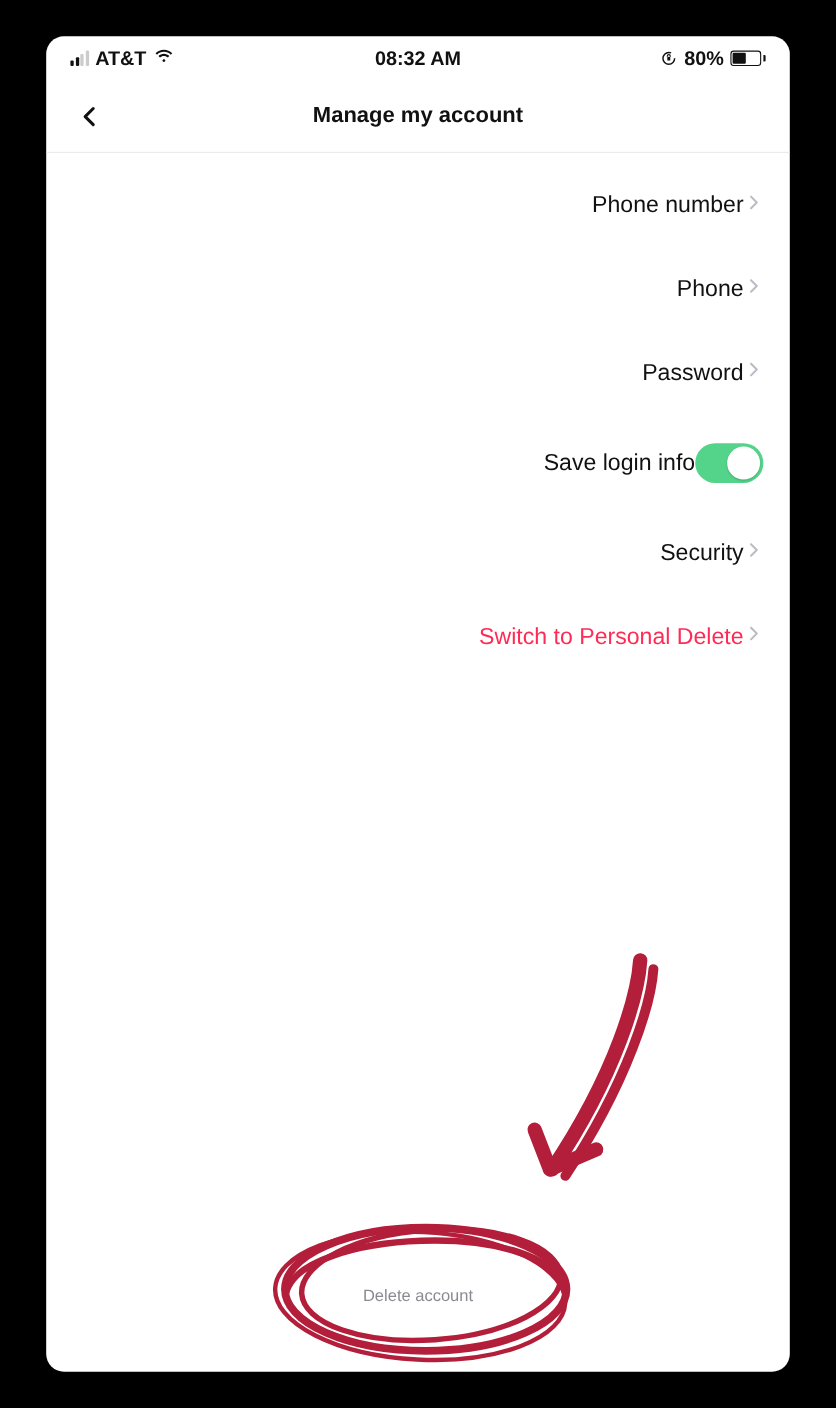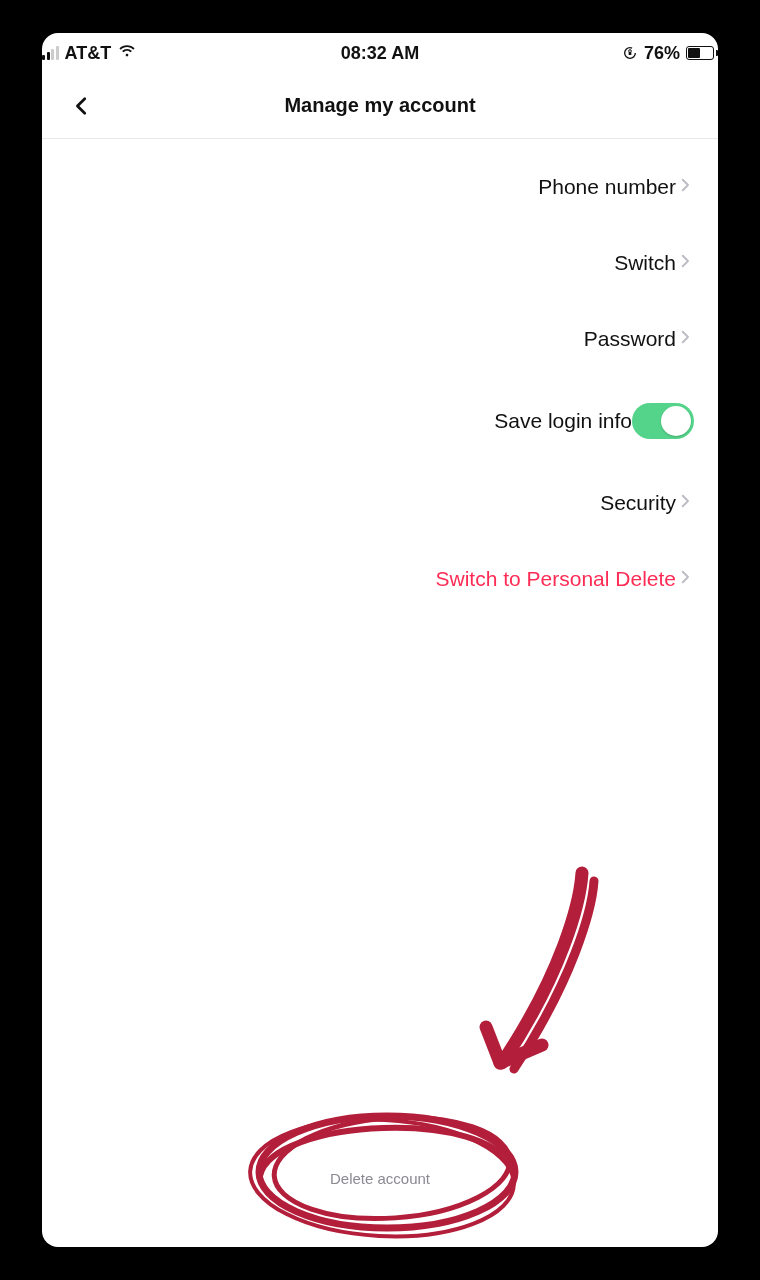--- a/index.html
+++ b/index.html
@@ -20,21 +20,21 @@
       overflow: hidden;
       position: relative;
       display: flex;
       flex-direction: column;
     }
     .status-bar {
       height: 40px;
       display: flex;
       align-items: center;
       justify-content: space-between;
-      padding: 0 0;
+      padding: 0 22px;
       font-size: 18px;
       font-weight: 600;
       color: #111;
     }
     .status-left { display: flex; align-items: center; gap: 6px; }
     .status-right { display: flex; align-items: center; gap: 6px; }
     .signal-bars { display: inline-flex; align-items: flex-end; gap: 1.5px; height: 14px; }
     .signal-bars span { width: 3px; background: #ccc; border-radius: 1px; }
     .signal-bars span.on { background: #111; }
     .signal-bars span:nth-child(1) { height: 5px; }
@@ -157,21 +157,21 @@
     </div>
     <div class="status-center">08:32 AM</div>
     <div class="status-right">
       <span class="lock-rot">
         <svg viewBox="0 0 24 24" fill="none" stroke="#111" stroke-width="2">
             <circle cx="12" cy="12" r="8" stroke-dasharray="40 10"></circle>
             <rect x="10" y="10" width="4" height="5" fill="#111" stroke="none"></rect>
             <path d="M10 10v-1a2 2 0 0 1 4 0v1" stroke-width="1.5"></path>
           </svg>
       </span>
-      <span>76%</span>
+      <span>80%</span>
       <span class="battery">
         <span class="battery-body">
             <span class="battery-fill"></span>
           </span>
         <span class="battery-tip"></span>
       </span>
     </div>
   </div>
 
   <div class="nav-header">
@@ -188,21 +188,21 @@
     <div class="setting-row">
       <span class="label">Phone number</span>
       <span class="chevron">
         <svg viewBox="0 0 24 24" fill="none" stroke="#bcbcc4" stroke-width="2.5" stroke-linecap="round" stroke-linejoin="round">
             <polyline points="9 5 16 12 9 19"></polyline>
           </svg>
       </span>
     </div>
 
     <div class="setting-row">
-      <span class="label">Switch</span>
+      <span class="label">Phone</span>
       <span class="chevron">
         <svg viewBox="0 0 24 24" fill="none" stroke="#bcbcc4" stroke-width="2.5" stroke-linecap="round" stroke-linejoin="round">
             <polyline points="9 5 16 12 9 19"></polyline>
           </svg>
       </span>
     </div>
 
     <div class="setting-row">
       <span class="label">Password</span>
       <span class="chevron">

